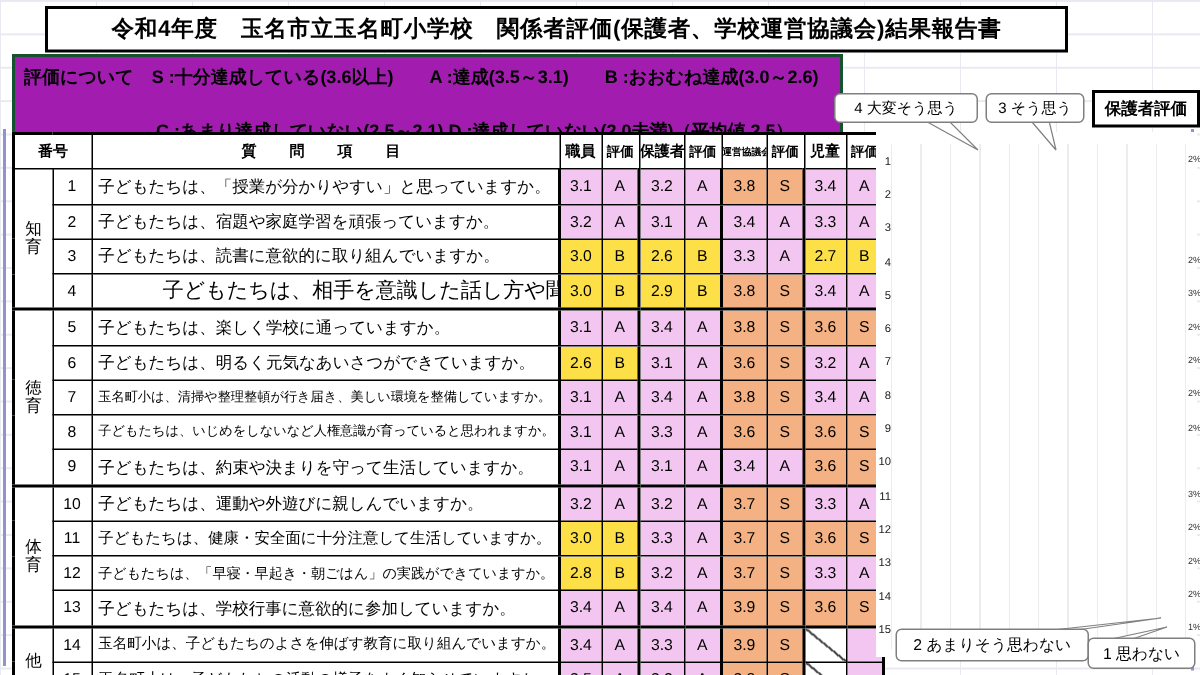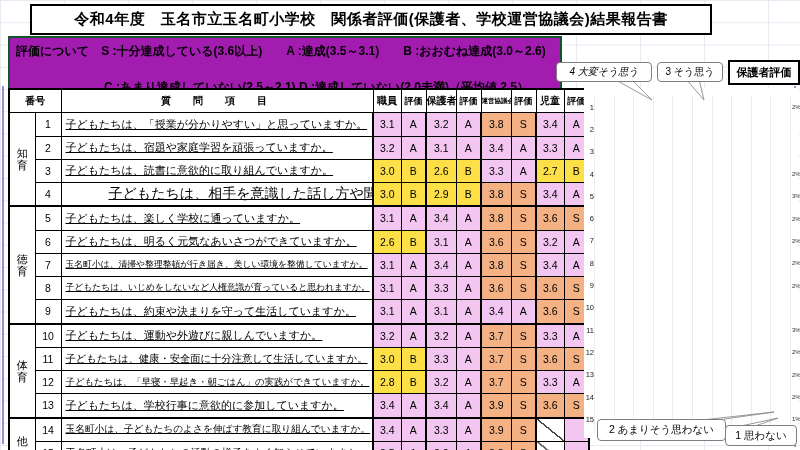--- a/index.html
+++ b/index.html
@@ -35,21 +35,21 @@
     border-collapse:collapse;table-layout:fixed;width:580px;background:#fff;
   }
   #eval-table th,#eval-table td{
     border:1px solid #000;padding:0;overflow:hidden;white-space:nowrap;
     text-align:center;vertical-align:middle;height:22.25px;
   }
   #eval-table{border:2px solid #000;}
   #eval-table th{font-size:10px;font-weight:bold;background:#fff;}
   #eval-table th.th-rat{font-size:9px;}
   #eval-table th.th-council{font-size:6.5px;}
-  #eval-table td.q{text-align:left;padding-left:4px;font-size:11px;text-decoration:underline;}
+  #eval-table td.q{text-align:left;padding-left:4px;font-size:11px;}
   #eval-table td.num{font-size:10.5px;}
   #eval-table td.cat{
     font-size:11px;white-space:pre-line;line-height:12px;font-weight:normal;
     border-bottom:2px solid #000;
   }
   #eval-table td.val,#eval-table td.rat{font-size:10.5px;}
   #eval-table td.vleft{border-left:2px solid #000;}
   #eval-table tr.grp-end td{border-bottom:2px solid #000;}
   #eval-table thead th{border-bottom:1px solid #000;}
   .bg-s{background:#F4B183;}
@@ -72,21 +72,21 @@
   .bar-track{position:relative;display:flex;height:17px;width:196px;}
   .out-labels{
     position:absolute;left:100%;top:0;height:100%;display:flex;align-items:center;
     font-size:6px;color:#333;white-space:nowrap;margin-left:1px;gap:1px;
   }
   .callout{
     position:absolute;background:#fff;border:1px solid #7f7f7f;border-radius:4px;
     display:flex;align-items:center;justify-content:center;
     font-size:10px;z-index:4;white-space:nowrap;
   }
-  #callout-4{left:556px;top:62px;width:94px;height:18px;font-style:italic;}
+  #callout-4{left:556px;top:62px;width:94px;height:18px;}
   #callout-3{left:657px;top:62px;width:64px;height:18px;}
   #callout-2{left:597px;top:419px;width:127px;height:20px;font-size:10.5px;}
   #callout-1{left:725px;top:425px;width:70px;height:19px;font-size:10.5px;}
   #chart-title-box{
     position:absolute;left:728px;top:60px;width:68px;height:21px;
     border:2px solid #000;background:#fff;z-index:4;
     display:flex;align-items:center;justify-content:center;
     font-size:11px;font-weight:bold;
   }
   #tails{position:absolute;left:0;top:0;width:800px;height:450px;z-index:3;pointer-events:none;}

